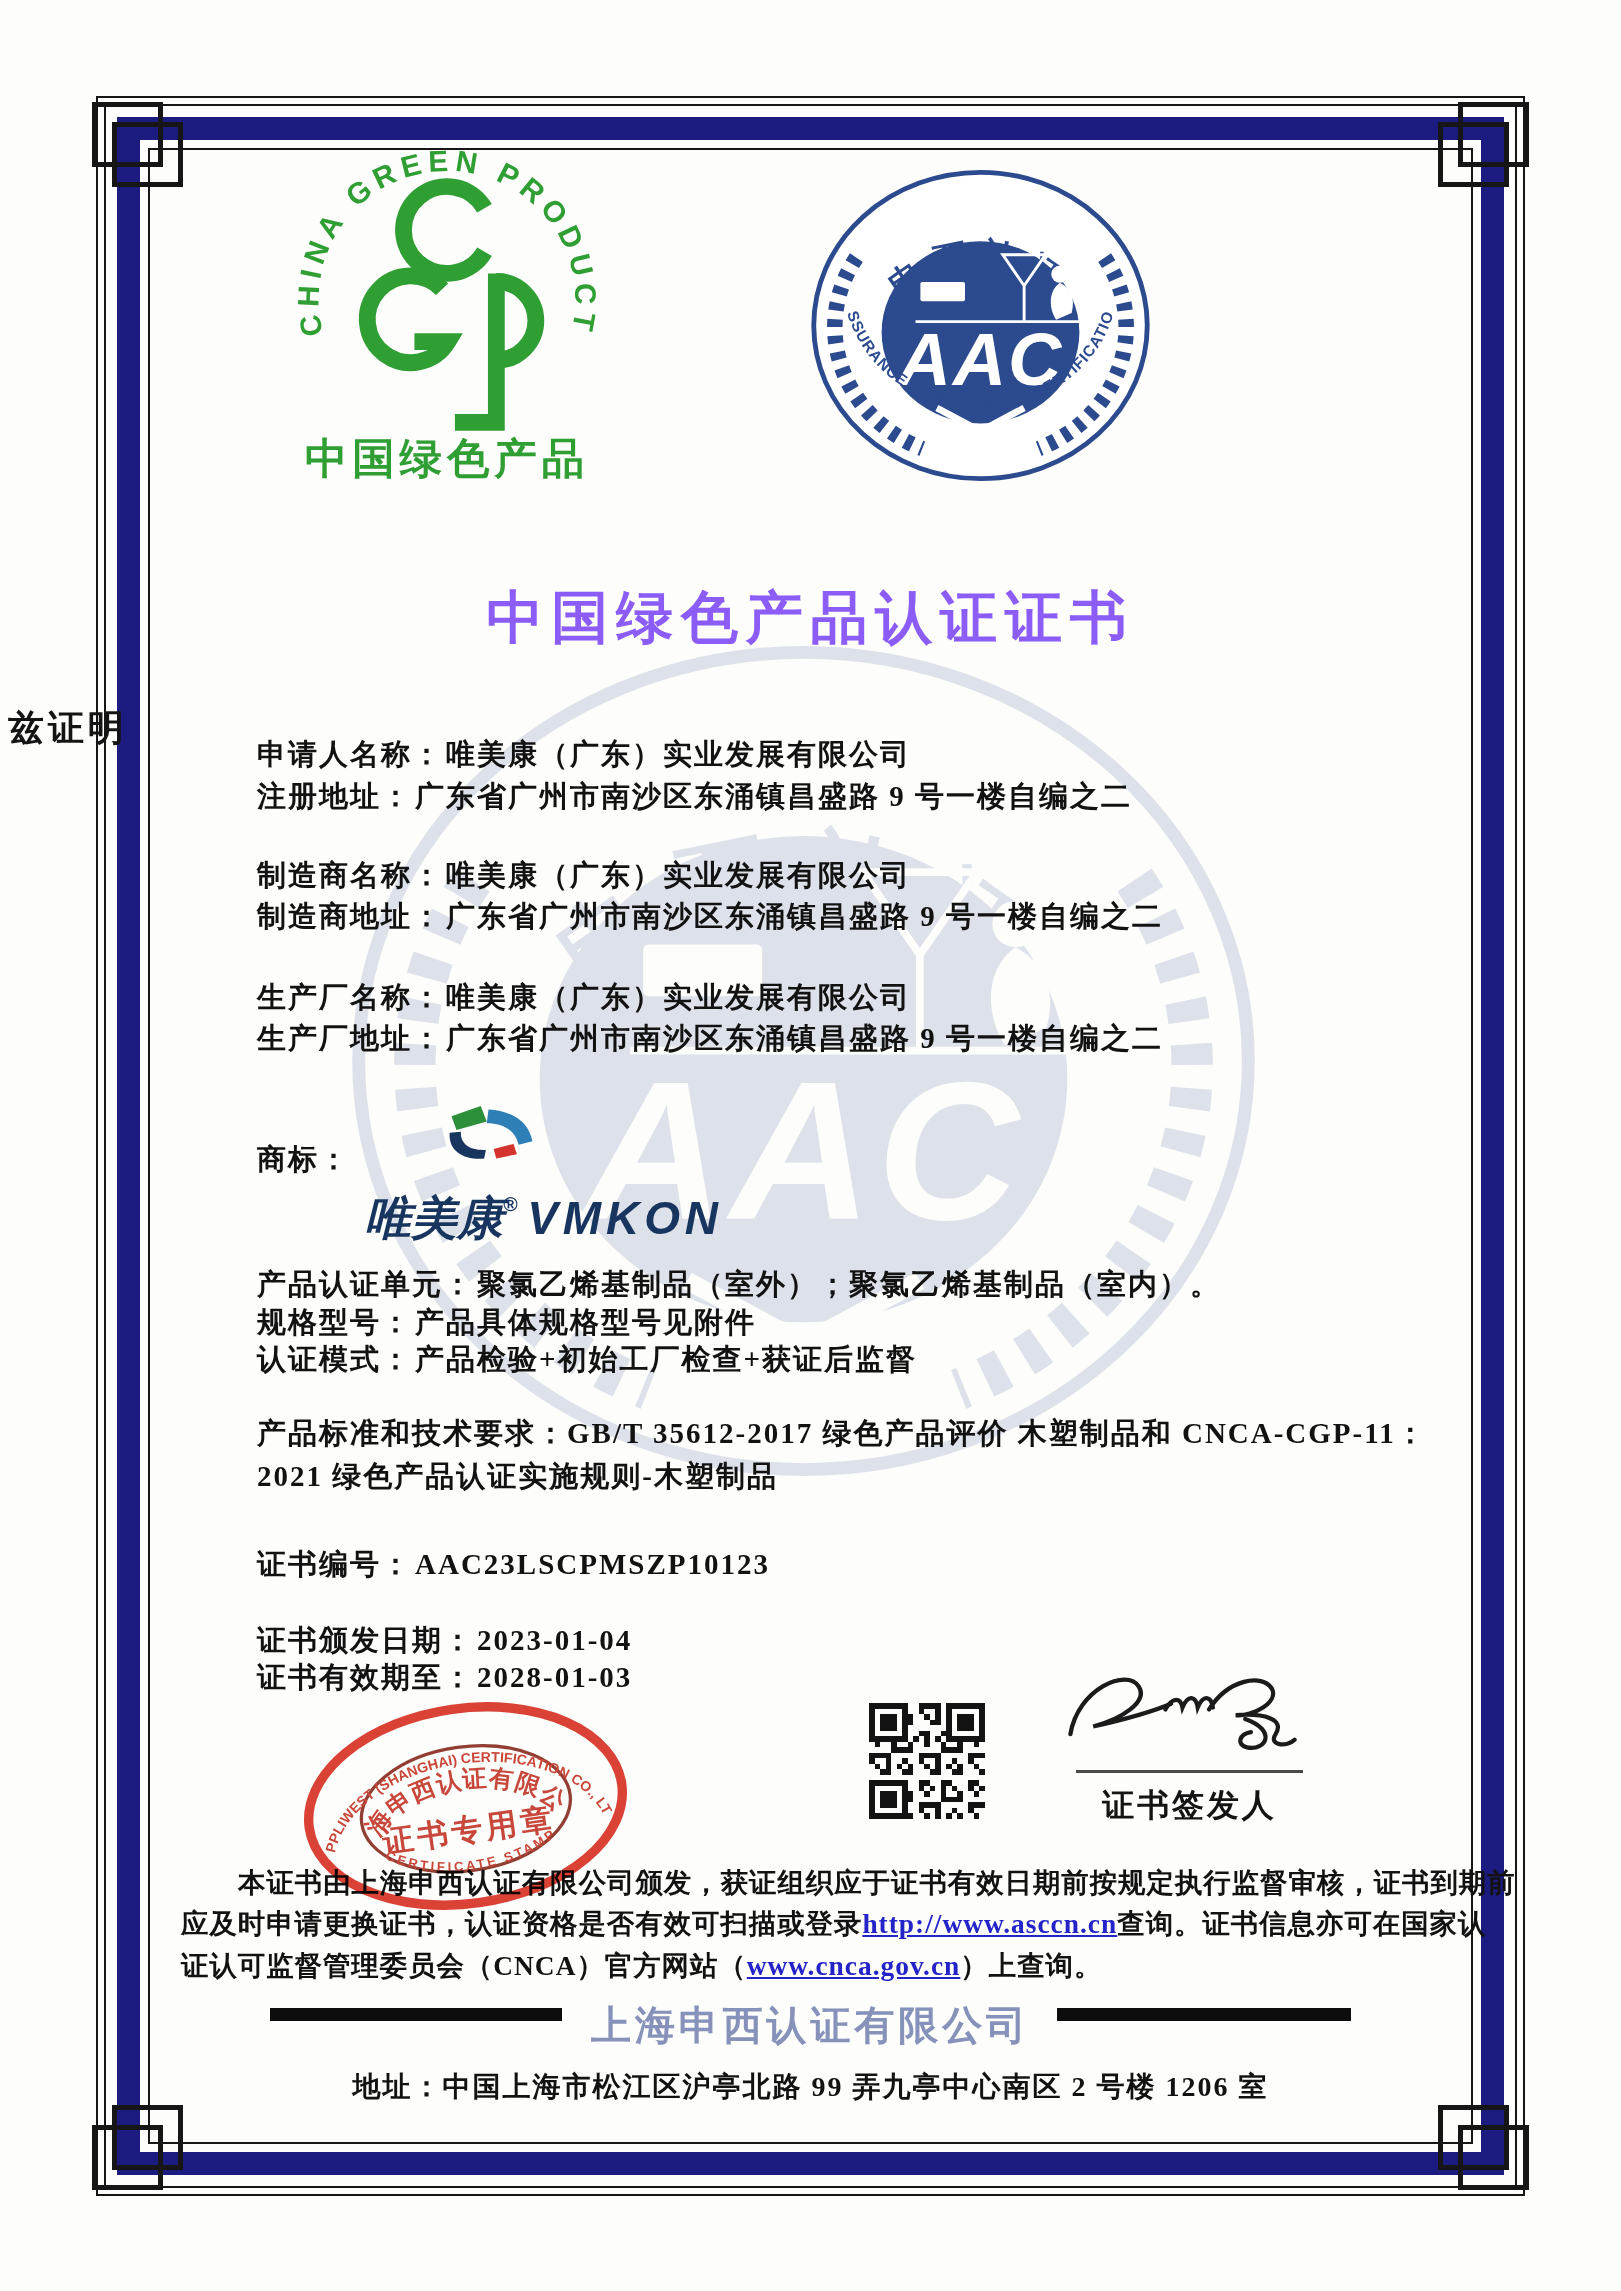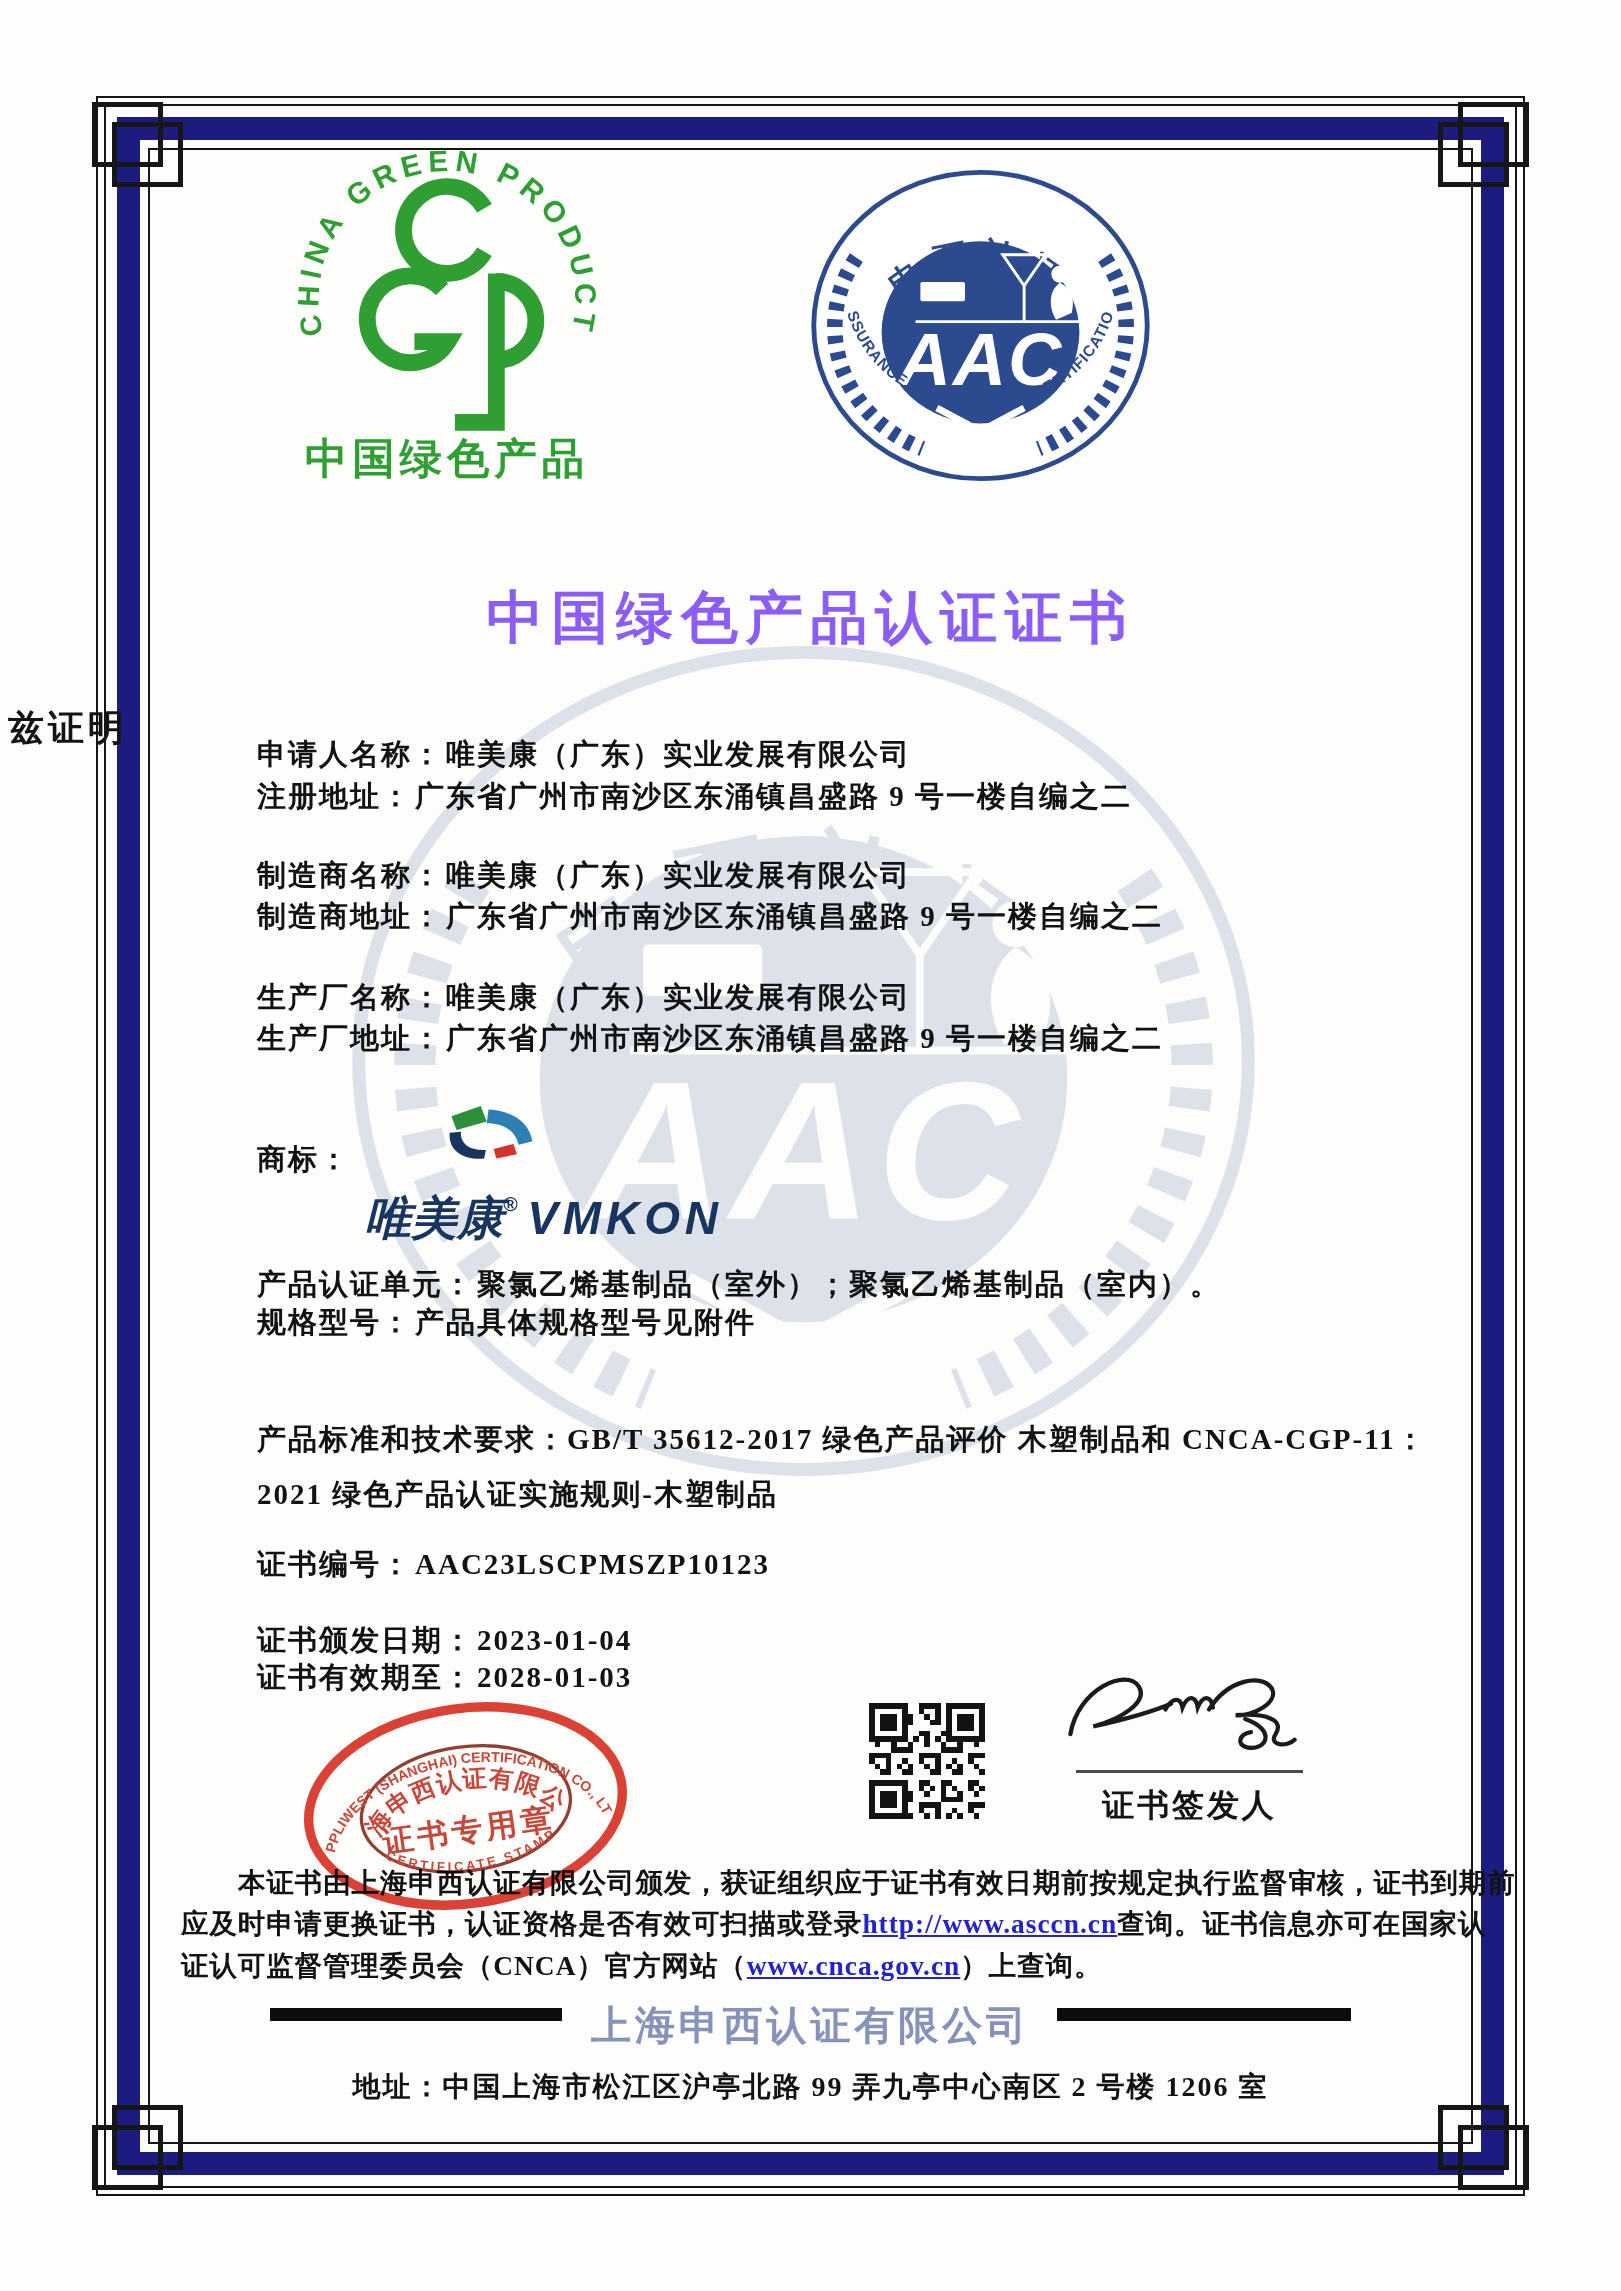--- a/index.html
+++ b/index.html
@@ -24,21 +24,21 @@
   
   .title{position:absolute;top:580px;left:167px;right:167px;text-align:center;
          font-family:"Liberation Sans","DejaVu Sans",sans-serif;
          font-size:57px;font-weight:bold;color:#8b5cf6;letter-spacing:7.8px;z-index:1;}
   .subtitle{position:absolute;top:704px;left:8px;right:239px;
             font-size:36px;font-weight:bold;color:#141414;letter-spacing:3.9px;z-index:1;}
   .line{position:absolute;left:257px;white-space:nowrap;font-size:29px;font-weight:bold;
         color:#121212;letter-spacing:2px;z-index:1;}
   .line .val{margin-left:3px;}
   .standards{position:absolute;left:257px;top:1412px;width:1213px;font-size:29px;font-weight:bold;
-             color:#121212;letter-spacing:2px;line-height:55px;z-index:1;}
+             color:#121212;letter-spacing:2px;line-height:43px;z-index:1;}
   
   .tm-label{position:absolute;left:257px;top:1140px;font-size:29px;font-weight:bold;color:#121212;letter-spacing:2px;z-index:1;}
   .tm-mark{position:absolute;left:429px;top:1090px;width:125px;height:100px;z-index:1;}
   .tm-text{position:absolute;left:365px;top:1188px;font-size:46px;font-weight:bold;color:#17355e;
            font-family:"Liberation Sans","DejaVu Sans",sans-serif;white-space:nowrap;z-index:1;font-style:italic;}
   .tm-text .reg{font-size:19.6px;vertical-align:23.5px;}
   .tm-text .en{letter-spacing:4.9px;margin-left:9.8px;}
   
   .stamp{position:absolute;left:292px;top:1698px;width:347px;height:216px;transform:rotate(-8deg);
          opacity:.92;mix-blend-mode:multiply;z-index:2;}
@@ -150,20 +150,22 @@
   <div class="line" style="top:897px">
     <span class="lbl">制造商地址：</span><span class="val">广东省广州市南沙区东涌镇昌盛路 9 号一楼自编之二</span></div>
   <div class="line" style="top:978px">
     <span class="lbl">生产厂名称：</span><span class="val">唯美康（广东）实业发展有限公司</span></div>
   <div class="line" style="top:1019px">
     <span class="lbl">生产厂地址：</span><span class="val">广东省广州市南沙区东涌镇昌盛路 9 号一楼自编之二</span></div>
   <div class="line" style="top:1265px">
     <span class="lbl">产品认证单元：</span><span class="val">聚氯乙烯基制品（室外）；聚氯乙烯基制品（室内）。</span></div>
   <div class="line" style="top:1303px">
     <span class="lbl">规格型号：</span><span class="val">产品具体规格型号见附件</span></div>
+  <div class="line" style="top:1340px">
+    <span class="lbl">认证模式：</span><span class="val">产品检验+初始工厂检查+获证后监督</span></div>
   <div class="line" style="top:1545px">
     <span class="lbl">证书编号：</span><span class="val">AAC23LSCPMSZP10123</span></div>
   <div class="line" style="top:1621px">
     <span class="lbl">证书颁发日期：</span><span class="val">2023-01-04</span></div>
   <div class="line" style="top:1658px">
     <span class="lbl">证书有效期至：</span><span class="val">2028-01-03</span></div>
 
   <div class="tm-label">商标：</div>
   <svg class="tm-mark" viewBox="0 0 290 170">
     <path d="M 52 30 L 120 6 L 134 42 L 64 62 Z" fill="#2e8f3a"></path>

